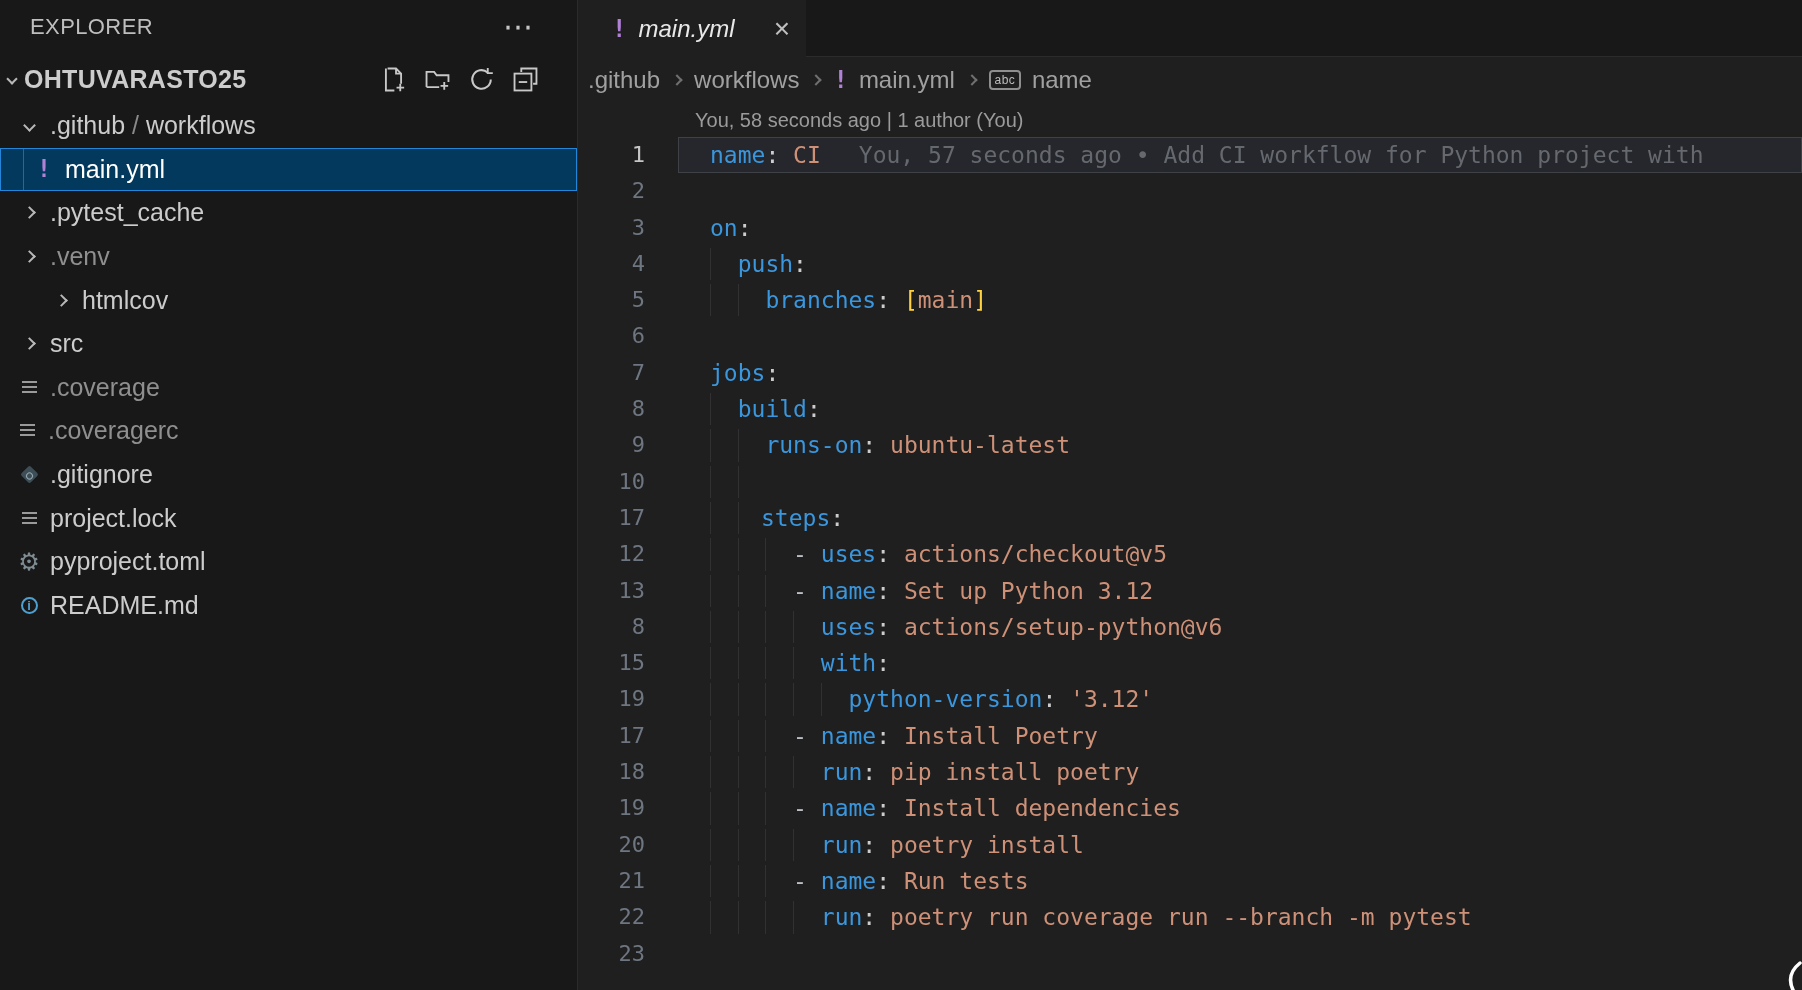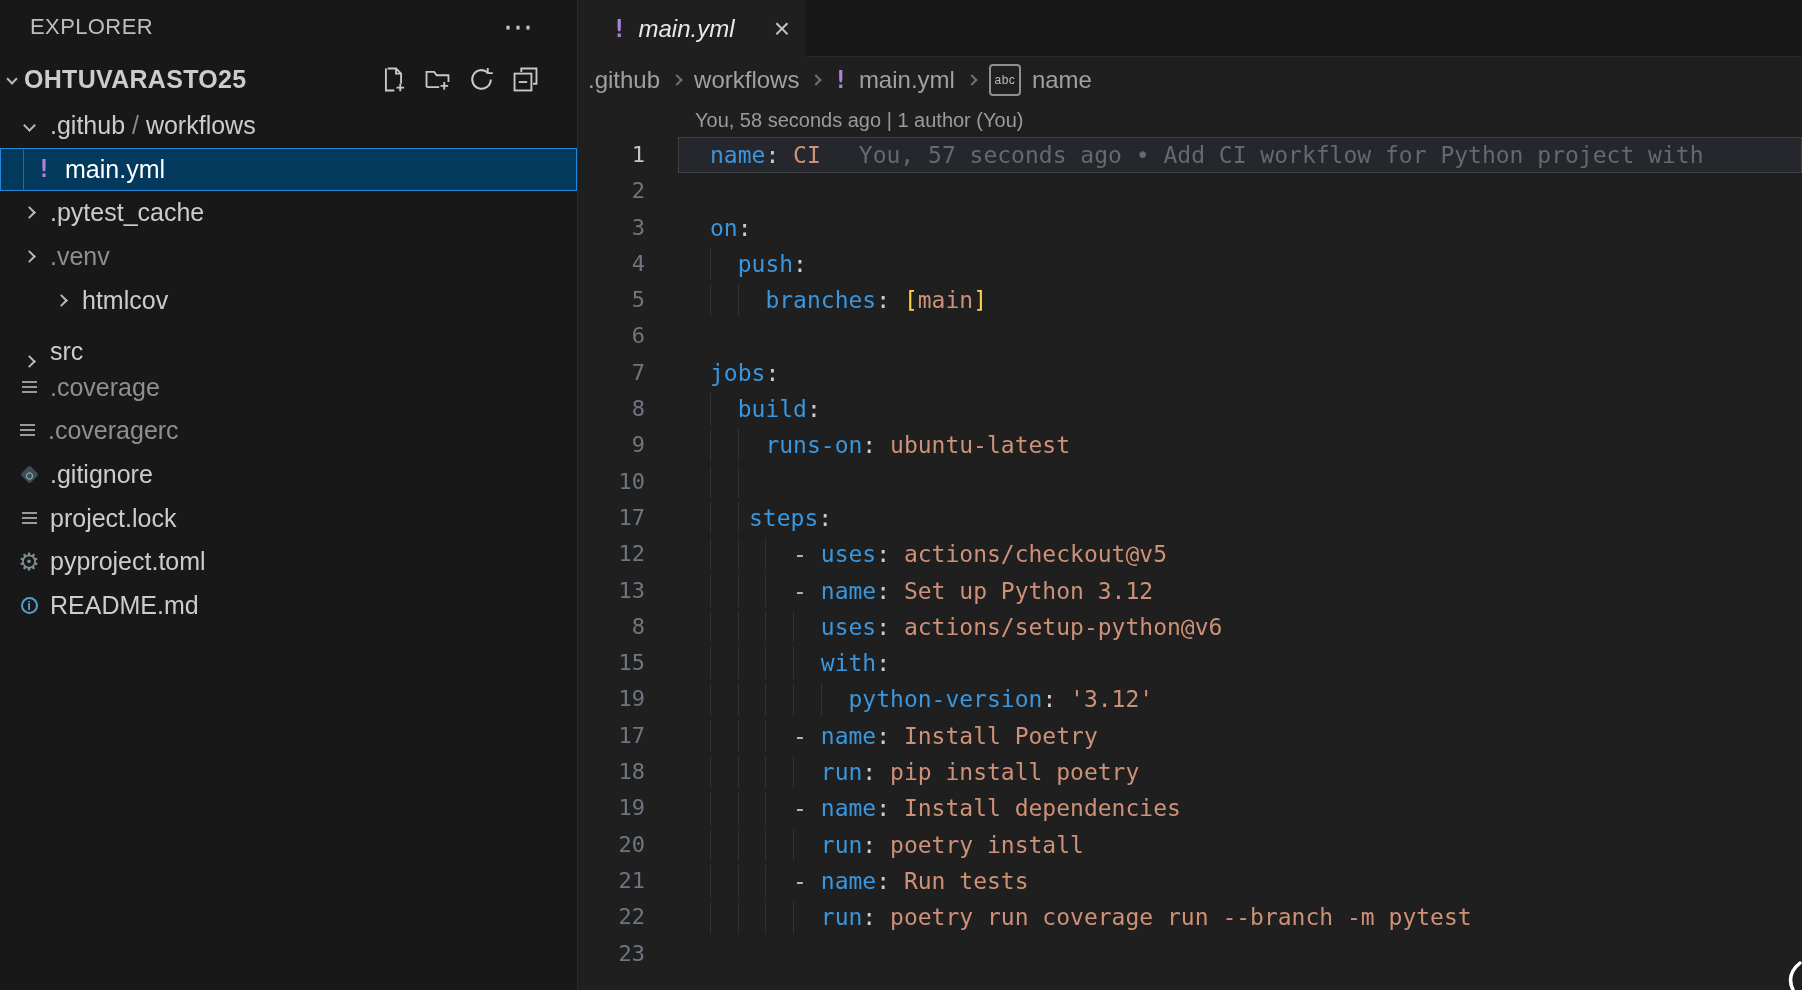--- a/index.html
+++ b/index.html
@@ -66,21 +66,21 @@
   .tab-close { font-size:28px; color:#C0C0C0; line-height:20px; cursor:pointer; }
   .tab-rest { flex:1; background:#181818; border-bottom:1px solid #2B2B2B; }
   .breadcrumb {
     height:46px; flex:none; display:flex; align-items:center; gap:11px;
     padding-left:10px; font-size:24px; color:#A0A0A0; background:#1F1F1F;
   }
   .bc-sep { width:8px; height:8px; border-right:2px solid #707070; border-bottom:2px solid #707070;
             transform:rotate(-45deg); margin:0 2px; flex:none; }
   .bc-item { cursor:pointer; white-space:pre; }
   .abc-badge {
-    width:32px; height:32px; border:2px solid #8F8F8F; border-radius:4px;
+    width:32px; height:20px; border:2px solid #8F8F8F; border-radius:4px;
     display:flex; align-items:center; justify-content:center;
     font-size:12px; color:#BDBDBD; letter-spacing:0.5px; flex:none;
   }
   
   .editor { flex:1; position:relative; font-family:"DejaVu Sans Mono", monospace; overflow:hidden; }
   .codelens { height:34px; line-height:34px; padding-left:117px;
               font-family:"Liberation Sans", sans-serif; font-size:20px; color:#9B9B9B; }
   .line { height:36.3px; line-height:36.3px; display:flex; position:relative; font-size:23px; }
   .line.current::before {
     content:''; position:absolute; left:100px; right:0; top:0; bottom:0;
@@ -157,21 +157,21 @@
             <span class="chev right"></span>
           </span>
           <span class="lbl">.venv</span>
         </div>
         <div class="trow" style="padding-left: 14px; margin-left: 32px;">
           <span class="slot">
             <span class="chev right"></span>
           </span>
           <span class="lbl">htmlcov</span>
         </div>
-        <div class="trow" style="padding-left: 14px; align-items: flex-end;">
+        <div class="trow" style="padding-left: 14px;">
           <span class="slot">
             <span class="chev right"></span>
           </span>
           <span class="lbl">src</span>
         </div>
         <div class="trow dim" style="padding-left: 14px;">
           <span class="slot">
             <span class="i-doc"></span>
           </span>
           <span class="lbl">.coverage</span>
@@ -267,21 +267,21 @@
           <div class="line">
             <span class="ln">9</span>
             <span class="codebody"><span class="guide" style="left: 0px;"></span><span class="guide" style="left: 27.7px;"></span><span style="padding-left: 55.4px; display: inline-block;"><span class="tok-k">runs-on</span><span class="tok-p">: </span><span class="tok-s">ubuntu-latest</span></span></span>
           </div>
           <div class="line">
             <span class="ln">10</span>
             <span class="codebody"><span class="guide" style="left: 0px;"></span><span class="guide" style="left: 27.7px;"></span><span style="padding-left: 0px; display: inline-block;"></span></span>
           </div>
           <div class="line">
             <span class="ln">17</span>
-            <span class="codebody"><span class="guide" style="left: 0px;"></span><span class="guide" style="left: 27.7px;"></span><span style="padding-left: 39px; display: inline-block;"><span class="tok-k">steps</span><span class="tok-p">:</span></span></span>
+            <span class="codebody"><span class="guide" style="left: 0px;"></span><span class="guide" style="left: 27.7px;"></span><span style="padding-left: 51px; display: inline-block;"><span class="tok-k">steps</span><span class="tok-p">:</span></span></span>
           </div>
           <div class="line">
             <span class="ln">12</span>
             <span class="codebody"><span class="guide" style="left: 0px;"></span><span class="guide" style="left: 27.7px;"></span><span class="guide" style="left: 55.4px;"></span><span style="padding-left: 83.1px; display: inline-block;"><span class="tok-d">- </span><span class="tok-k">uses</span><span class="tok-p">: </span><span class="tok-s">actions/checkout@v5</span></span></span>
           </div>
           <div class="line">
             <span class="ln">13</span>
             <span class="codebody"><span class="guide" style="left: 0px;"></span><span class="guide" style="left: 27.7px;"></span><span class="guide" style="left: 55.4px;"></span><span style="padding-left: 83.1px; display: inline-block;"><span class="tok-d">- </span><span class="tok-k">name</span><span class="tok-p">: </span><span class="tok-s">Set up Python 3.12</span></span></span>
           </div>
           <div class="line">

